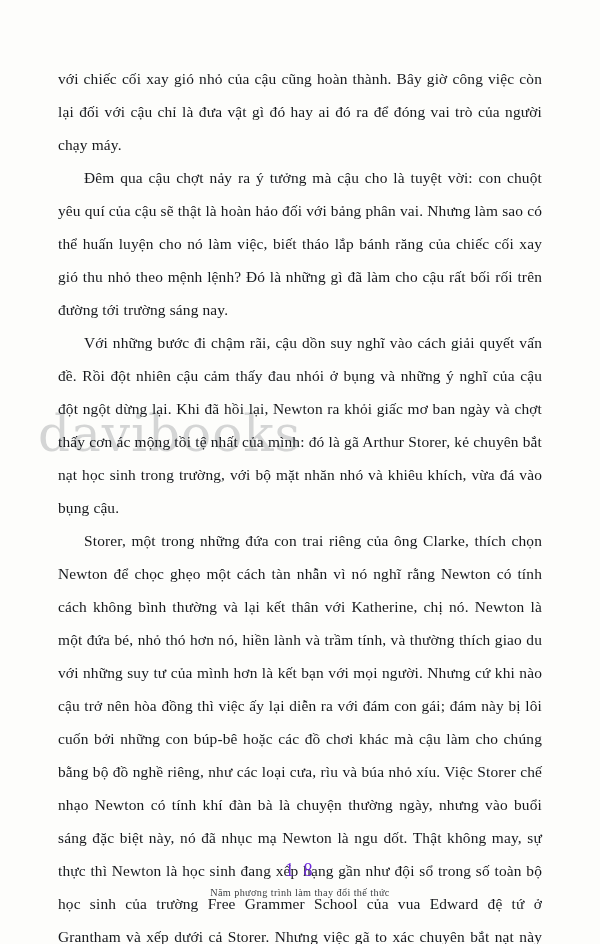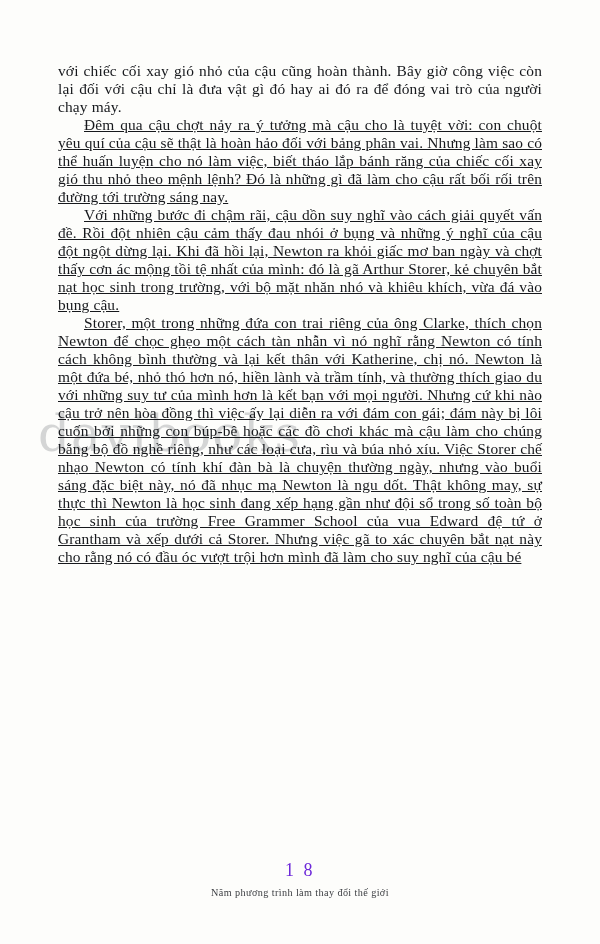--- a/index.html
+++ b/index.html
@@ -24,31 +24,30 @@
   .content {
     position: absolute;
     left: 58px;
     top: 62px;
     width: 484px;
     z-index: 3;
   }
   .para {
     margin: 0;
     font-size: 15.4px;
-    line-height: 18px;
+    line-height: 33px;
     color: #16181c;
     text-align: justify;
     text-justify: inter-word;
     -webkit-hyphens: none;
     hyphens: none;
     letter-spacing: 0.01em;
   }
   .para.indent {
     text-indent: 26px;
-    text-decoration: underline;
   }
   .footer {
     position: absolute;
     left: 0;
     right: 0;
     bottom: 46px;
     text-align: center;
     z-index: 3;
   }
   .page-number {
@@ -110,16 +109,16 @@
 
   <div class="content">
     <p class="para">với chiếc cối xay gió nhỏ của cậu cũng hoàn thành. Bây giờ công việc còn lại đối với cậu chỉ là đưa vật gì đó hay ai đó ra để đóng vai trò của người chạy máy.</p>
     <p class="para indent">Đêm qua cậu chợt nảy ra ý tưởng mà cậu cho là tuyệt vời: con chuột yêu quí của cậu sẽ thật là hoàn hảo đối với bảng phân vai. Nhưng làm sao có thể huấn luyện cho nó làm việc, biết tháo lắp bánh răng của chiếc cối xay gió thu nhỏ theo mệnh lệnh? Đó là những gì đã làm cho cậu rất bối rối trên đường tới trường sáng nay.</p>
     <p class="para indent">Với những bước đi chậm rãi, cậu dồn suy nghĩ vào cách giải quyết vấn đề. Rồi đột nhiên cậu cảm thấy đau nhói ở bụng và những ý nghĩ của cậu đột ngột dừng lại. Khi đã hồi lại, Newton ra khỏi giấc mơ ban ngày và chợt thấy cơn ác mộng tồi tệ nhất của mình: đó là gã Arthur Storer, kẻ chuyên bắt nạt học sinh trong trường, với bộ mặt nhăn nhó và khiêu khích, vừa đá vào bụng cậu.</p>
     <p class="para indent">Storer, một trong những đứa con trai riêng của ông Clarke, thích chọn Newton để chọc ghẹo một cách tàn nhẫn vì nó nghĩ rằng Newton có tính cách không bình thường và lại kết thân với Katherine, chị nó. Newton là một đứa bé, nhỏ thó hơn nó, hiền lành và trầm tính, và thường thích giao du với những suy tư của mình hơn là kết bạn với mọi người. Nhưng cứ khi nào cậu trở nên hòa đồng thì việc ấy lại diễn ra với đám con gái; đám này bị lôi cuốn bởi những con búp-bê hoặc các đồ chơi khác mà cậu làm cho chúng bằng bộ đồ nghề riêng, như các loại cưa, rìu và búa nhỏ xíu. Việc Storer chế nhạo Newton có tính khí đàn bà là chuyện thường ngày, nhưng vào buổi sáng đặc biệt này, nó đã nhục mạ Newton là ngu dốt. Thật không may, sự thực thì Newton là học sinh đang xếp hạng gần như đội sổ trong số toàn bộ học sinh của trường Free Grammer School của vua Edward đệ tứ ở Grantham và xếp dưới cả Storer. Nhưng việc gã to xác chuyên bắt nạt này cho rằng nó có đầu óc vượt trội hơn mình đã làm cho suy nghĩ của cậu bé</p>
   </div>
 
   <div class="footer">
     <div class="page-number">1 8</div>
-    <div class="book-title">Năm phương trình làm thay đổi thế giới</div>
+    <div class="book-title">Năm phương trình làm thay đổi thế thức</div>
   </div>
 
 </div>
 
 </body></html>

